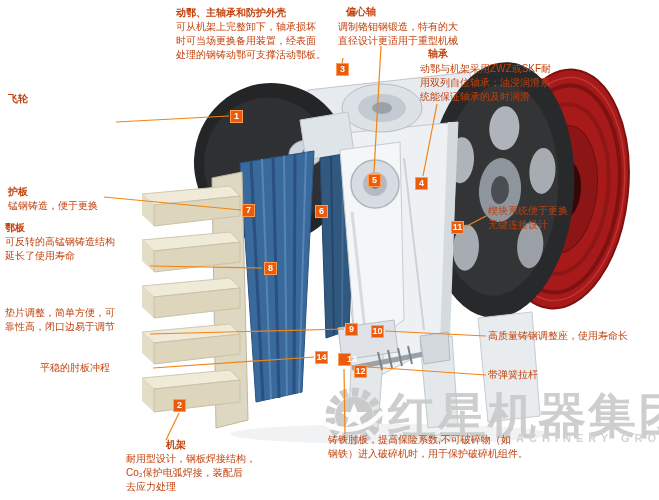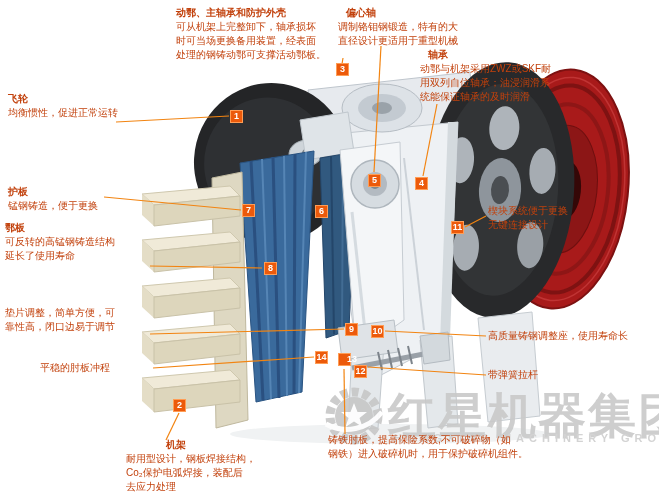--- a/index.html
+++ b/index.html
@@ -17,21 +17,21 @@
   .lines-svg { position:absolute; left:0; top:0; width:659px; height:500px; z-index:4; pointer-events:none; }
   .label { position:absolute; z-index:5; color:#c2410c; font-size:10px; line-height:14px; white-space:nowrap; }
   .label span { display:block; }
   .label .t { font-weight:bold; }
   .marker {
     position:absolute; z-index:6; width:13px; height:13px; box-sizing:border-box;
     background:#ec5a0b; border:1px solid #ff9d55; color:#ffffff;
     font-size:9px; font-weight:bold; line-height:11px; text-align:center;
   }
   .indent28 { margin-left:40px; }
-  .indent8 { margin-left:8px; }
+  .indent8 { margin-left:8px;font-family:Liberation Mono, monospace; }
 </style>
 </head>
 <body>
 
 <div class="stage">
 
   <svg class="machine-svg" viewBox="0 0 659 500">
 
     <ellipse cx="390" cy="434" rx="160" ry="10" fill="#f0f2f3"></ellipse>
 
@@ -202,21 +202,20 @@
 
   <div class="label" style="left:420px; top:48px;">
     <span class="t indent8">轴承</span>
     <span>动鄂与机架采用ZWZ或SKF耐</span>
     <span>用双列自位轴承；油浸润滑系</span>
     <span>统能保证轴承的及时润滑</span>
   </div>
 
   <div class="label" style="left:8px; top:92px;">
     <span class="t">飞轮</span>
-    <span>均衡惯性，促进正常运转</span>
   </div>
 
   <div class="label" style="left:8px; top:168px;margin-top:17px;">
     <span class="t">护板</span>
     <span>锰钢铸造，便于更换</span>
   </div>
 
   <div class="label" style="left:5px; top:221px;">
     <span class="t">鄂板</span>
     <span>可反转的高锰钢铸造结构</span>

